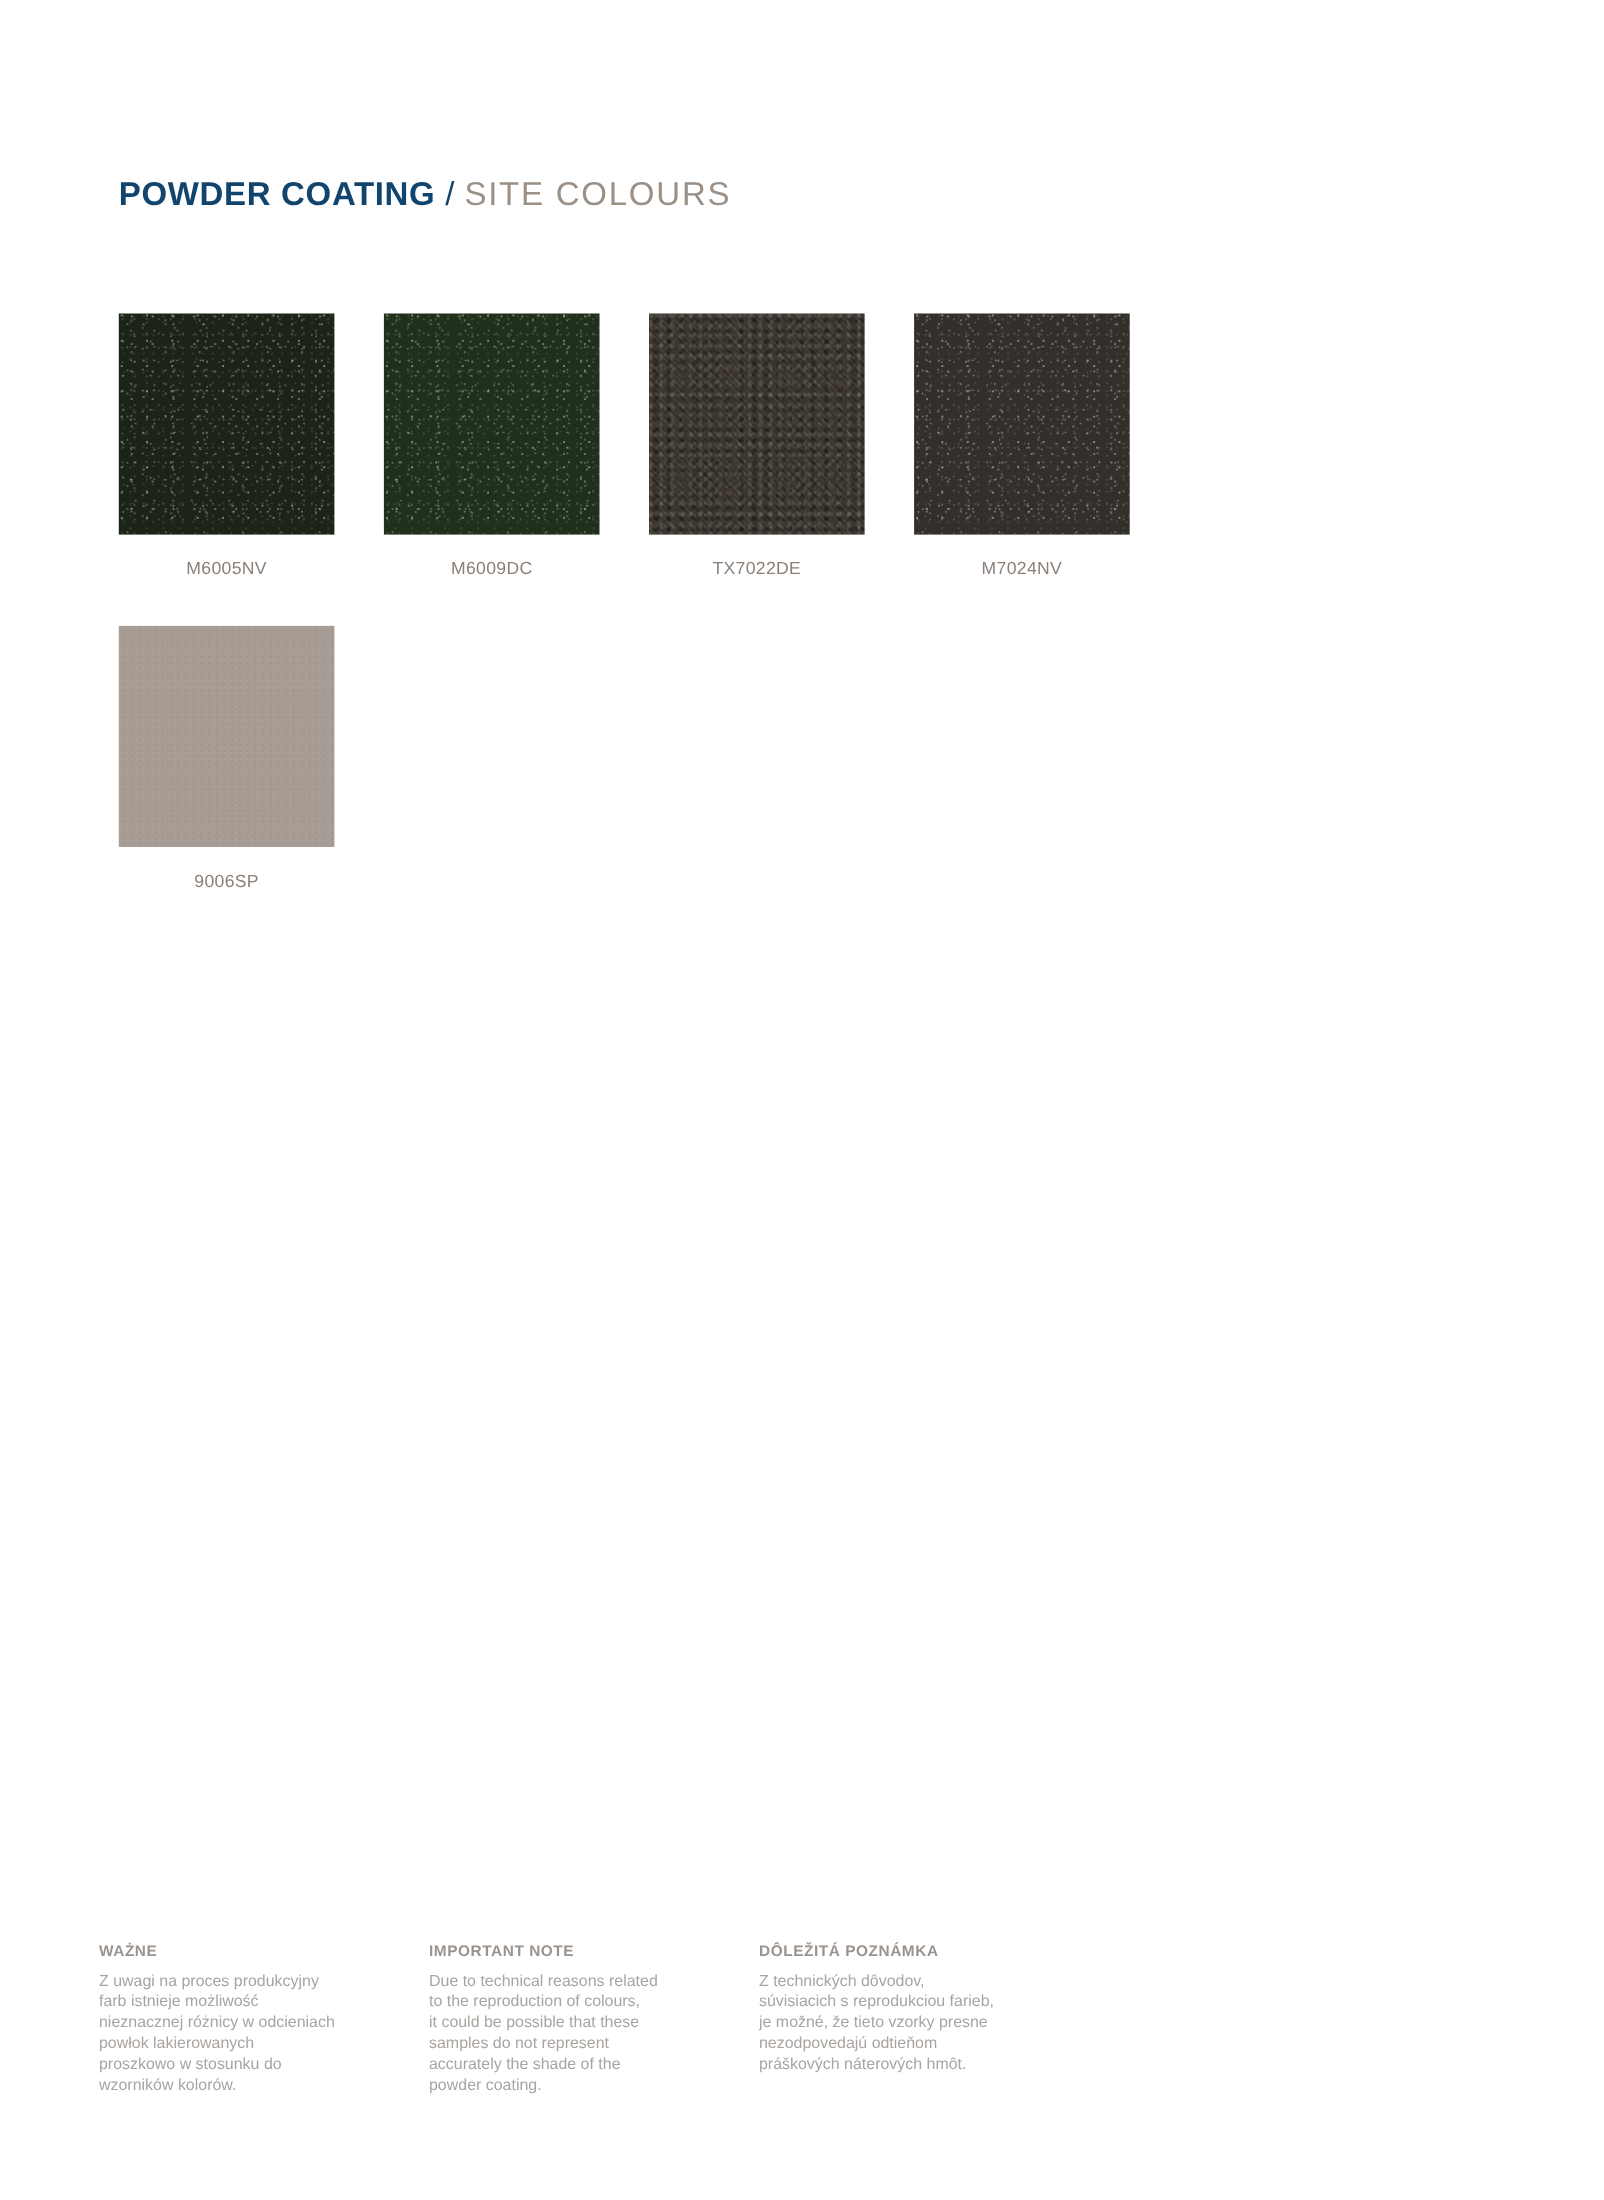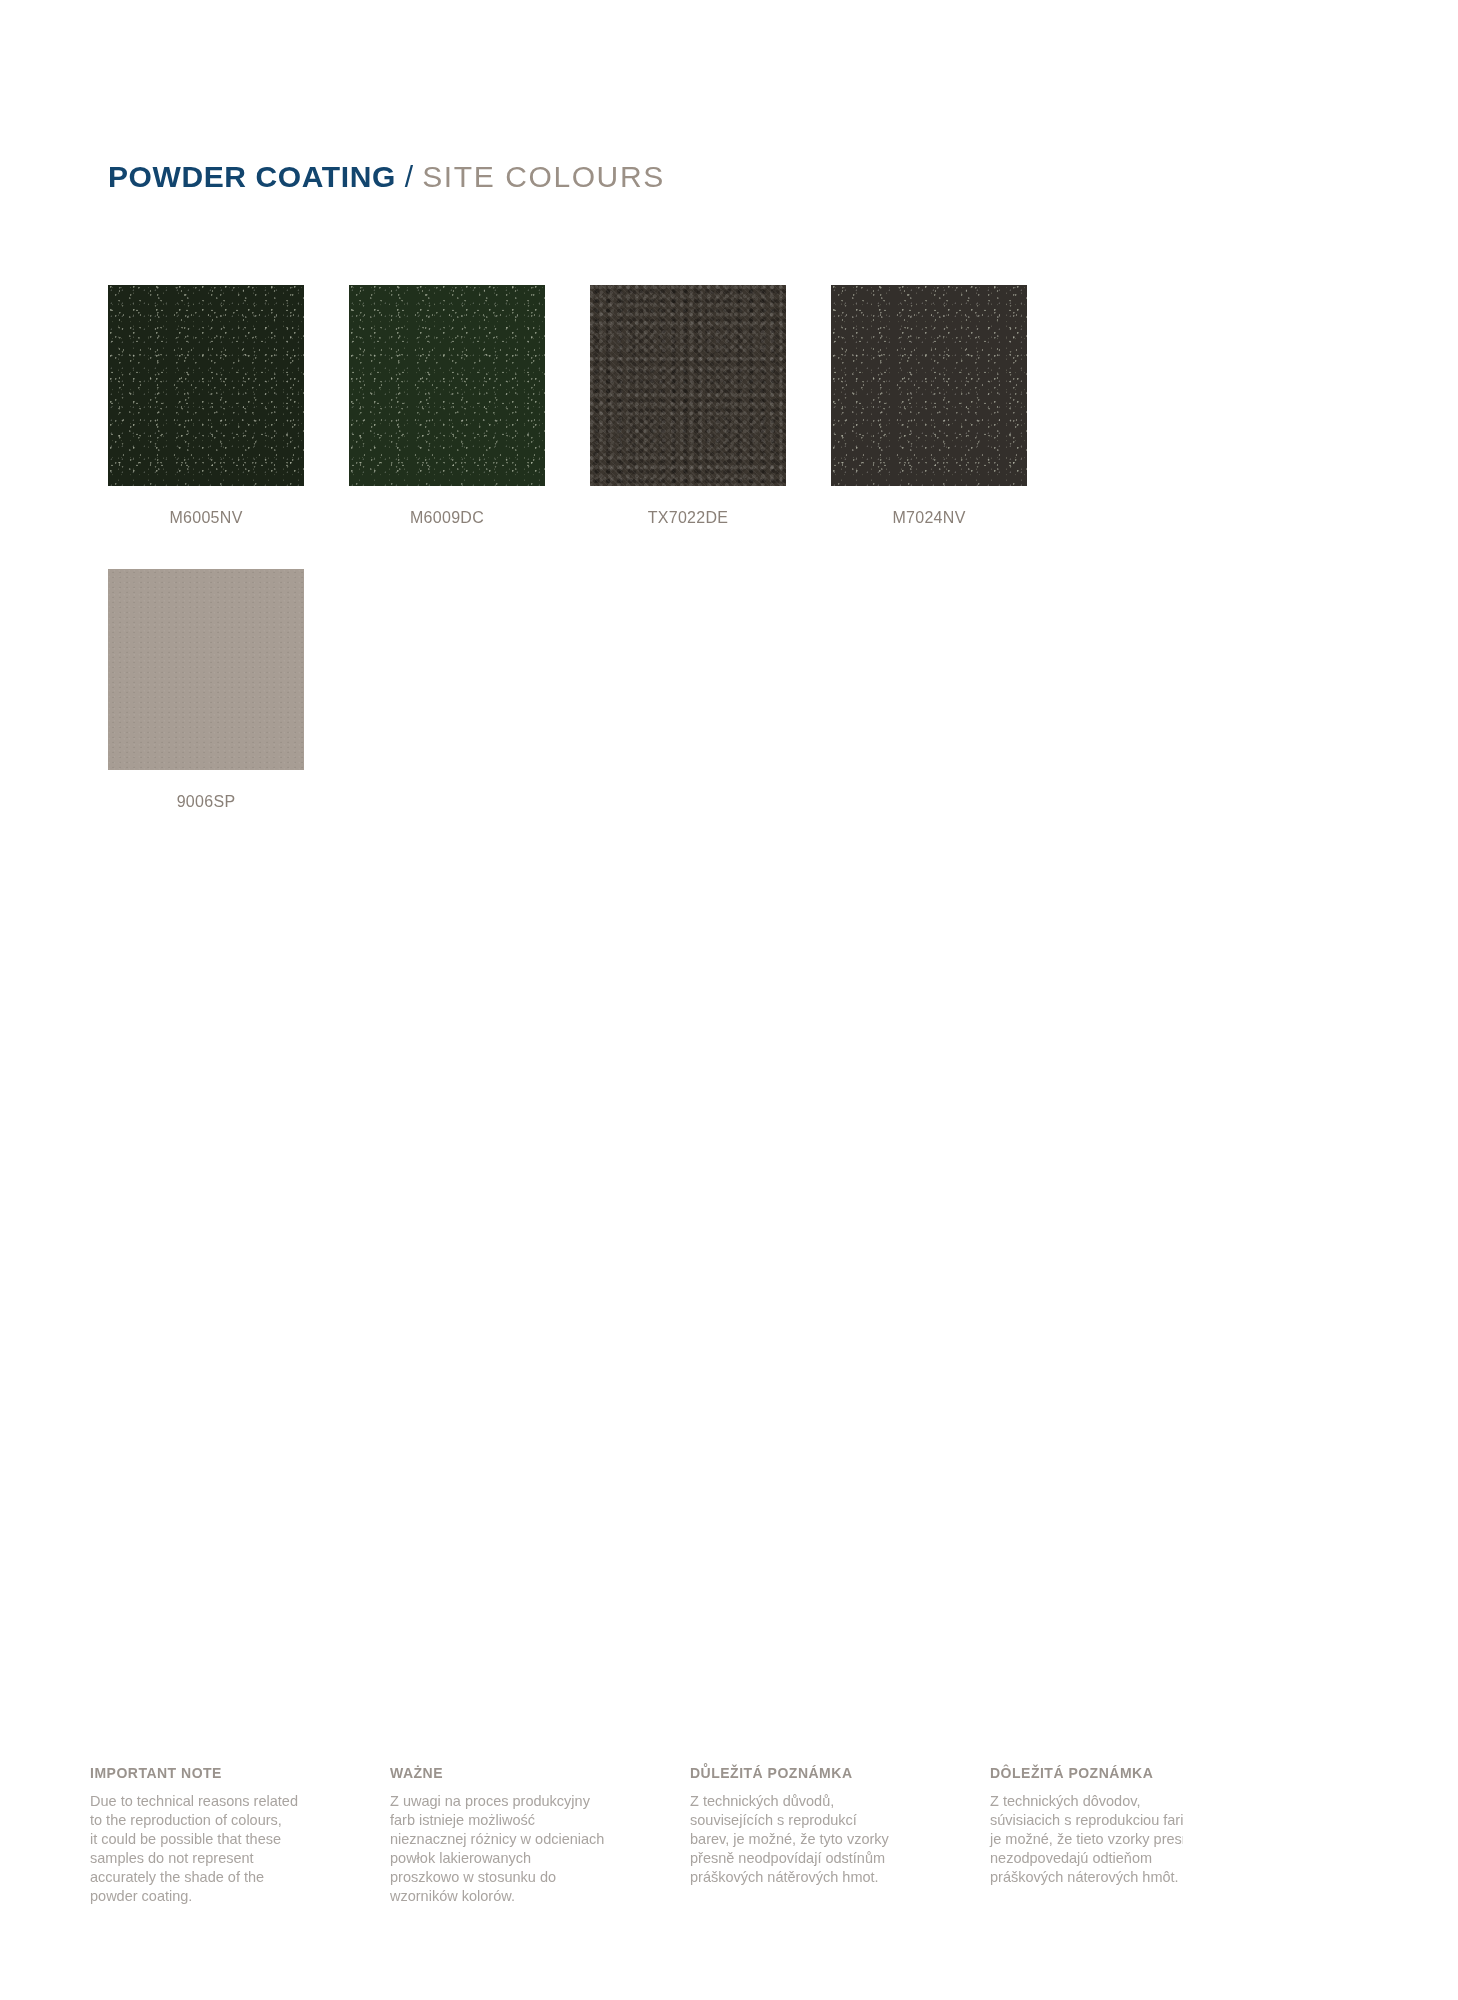--- a/index.html
+++ b/index.html
@@ -203,47 +203,39 @@
     <div class="cell">
       <div class="swatch matte" style="background-color: rgb(167, 157, 148);"></div>
       <div class="swatch-label">9006SP</div>
     </div>
 
   </div>
 
   <div class="notes">
 
     <div class="note">
+      <div class="note-head">WAŻNE</div>
+      <div class="note-body">Z uwagi na proces produkcyjny
+farb istnieje możliwość
+nieznacznej różnicy w odcieniach
+powłok lakierowanych
+proszkowo w stosunku do
+wzorników kolorów.</div>
+    </div>
+
+    <div class="note">
       <div class="note-head">IMPORTANT NOTE</div>
       <div class="note-body">Due to technical reasons related
 to the reproduction of colours,
 it could be possible that these
 samples do not represent
 accurately the shade of the
 powder coating.</div>
     </div>
 
-    <div class="note">
-      <div class="note-head">WAŻNE</div>
-      <div class="note-body">Z uwagi na proces produkcyjny
-farb istnieje możliwość
-nieznacznej różnicy w odcieniach
-powłok lakierowanych
-proszkowo w stosunku do
-wzorników kolorów.</div>
-    </div>
-
-    <div class="note">
-      <div class="note-head">DŮLEŽITÁ POZNÁMKA</div>
-      <div class="note-body">Z technických důvodů,
-souvisejících s reprodukcí
-barev, je možné, že tyto vzorky
-přesně neodpovídají odstínům
-práškových nátěrových hmot.</div>
-    </div>
 
     <div class="note">
       <div class="note-head">DÔLEŽITÁ POZNÁMKA</div>
       <div class="note-body">Z technických dôvodov,
 súvisiacich s reprodukciou farieb,
 je možné, že tieto vzorky presne
 nezodpovedajú odtieňom
 práškových náterových hmôt.</div>
     </div>
 

